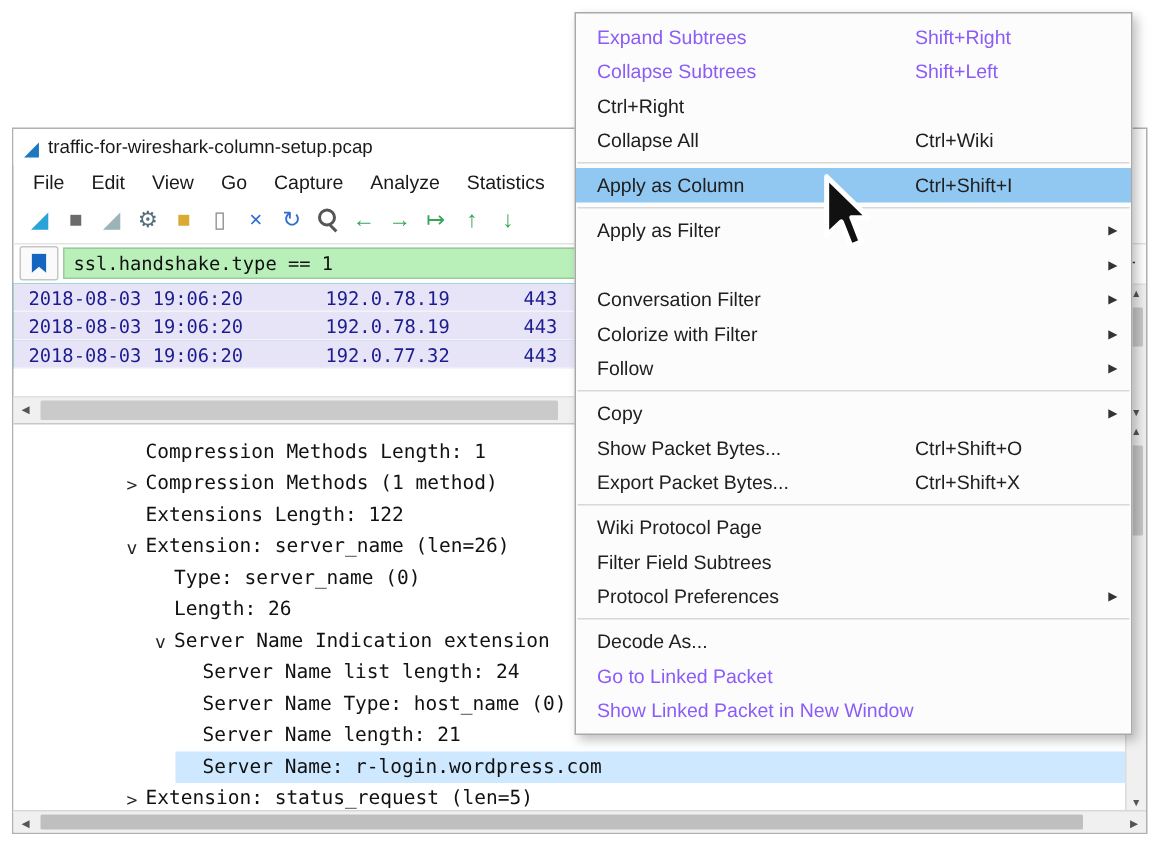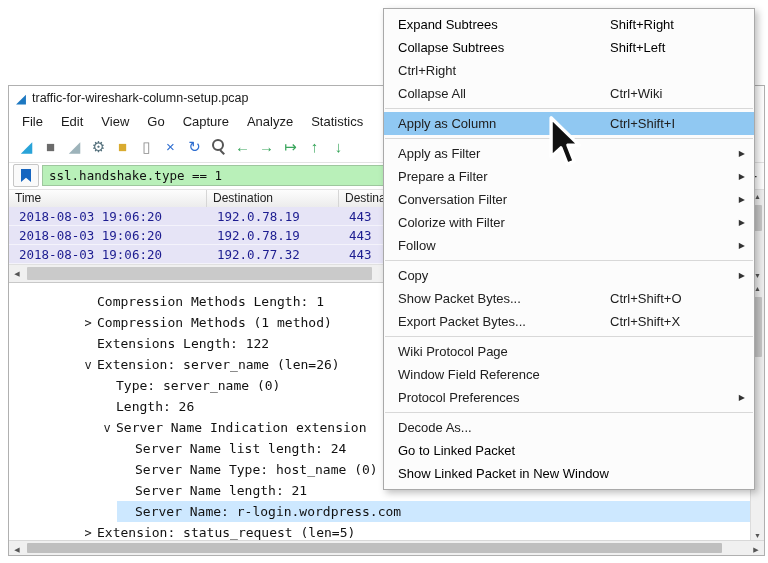--- a/index.html
+++ b/index.html
@@ -36,21 +36,21 @@
   .filter-input{flex:1;height:21px;background:#b9f0b9;border:1px solid #9ec79e;
                 display:flex;align-items:center;padding-left:6px;
                 font-family:"DejaVu Sans Mono",monospace;font-size:12.5px;color:#111;box-sizing:border-box}
   .filter-add{width:18px;height:20px;text-align:center;line-height:20px;font-size:15px;color:#333;flex:none}
 
   
   .pl-header{position:absolute;left:0;top:104px;right:14px;height:17px;display:flex;
              background:linear-gradient(#fdfdfd,#ececec);border-bottom:1px solid #cfcfcf}
   .pl-col{border-right:1px solid #d6d6d6;font-size:12px;color:#222;
           padding:1px 0 0 6px;box-sizing:border-box;white-space:nowrap;overflow:hidden}
-  .pl-rows{position:absolute;left:0;top:121px;right:14px;height:57px;overflow:hidden;background:#14b8a6}
+  .pl-rows{position:absolute;left:0;top:103px;right:14px;height:57px;overflow:hidden;background:#14b8a6}
   .prow{height:19px;display:flex;align-items:center;background:#e6e4f6;
         border-bottom:1px solid #f4f3fb;box-sizing:border-box;
         font-family:"DejaVu Sans Mono",monospace;font-size:12.5px;color:#1c1c90;white-space:nowrap}
   .prow span{padding-left:10px;box-sizing:border-box;overflow:hidden}
   .pl-hsb{position:absolute;left:0;top:178px;right:14px;height:18px;background:#f0f0f0;
           border-top:1px solid #e0e0e0;display:flex;box-sizing:border-box}
   .sb-btn-h{width:16px;text-align:center;font-size:7px;color:#555;line-height:17px;flex:none}
   .htrack{flex:1;position:relative}
   .hthumb{position:absolute;left:2px;top:2px;bottom:2px;width:345px;background:#cacaca;border-radius:1px}
 
@@ -77,21 +77,21 @@
   .bthumb{position:absolute;left:2px;top:2px;bottom:2px;right:26px;background:#bfbfbf;border-radius:1px}
 
   
   .ctx{position:absolute;left:383px;top:8px;width:372px;background:#fcfcfc;
        border:1px solid #a9a9a9;box-shadow:3px 3px 7px rgba(0,0,0,.25);
        padding:4px 0;box-sizing:border-box;z-index:20}
   .mi{height:23px;display:flex;align-items:center;padding:0 8px 0 14px;
       font-size:13px;color:#202020;position:relative}
   .mi .lbl{width:212px;flex:none;white-space:nowrap}
   .mi .sc{flex:1;text-align:left;white-space:nowrap}
-  .mi.disabled,.mi.disabled .sc{color:#000000}
+  .mi.disabled,.mi.disabled .sc{color:#8b5cf6}
   .mi.hl{background:#90c8f2}
   .mi .arrow{position:absolute;right:9px;font-size:8px;color:#333}
   .msep{height:1px;background:#d8d8d8;margin:3px 1px}
 
   .cursor{position:absolute;left:548px;top:115px;width:37px;height:56px;z-index:30}
 </style>
 </head>
 <body>
 
 <div class="window">
@@ -229,21 +229,20 @@
       <span class="lbl">Apply as Column</span>
       <span class="sc">Ctrl+Shift+I</span>
     </div>
     <div class="msep"></div>
     <div class="mi">
       <span class="lbl">Apply as Filter</span>
       <span class="sc"></span>
       <span class="arrow">▶</span>
     </div>
     <div class="mi">
-      <span class="lbl">Prepare a Filter</span>
       <span class="sc"></span>
       <span class="arrow">▶</span>
     </div>
     <div class="mi">
       <span class="lbl">Conversation Filter</span>
       <span class="sc"></span>
       <span class="arrow">▶</span>
     </div>
     <div class="mi">
       <span class="lbl">Colorize with Filter</span>
@@ -268,21 +267,21 @@
     <div class="mi">
       <span class="lbl">Export Packet Bytes...</span>
       <span class="sc">Ctrl+Shift+X</span>
     </div>
     <div class="msep"></div>
     <div class="mi">
       <span class="lbl">Wiki Protocol Page</span>
       <span class="sc"></span>
     </div>
     <div class="mi">
-      <span class="lbl">Window Field Reference</span>
+      <span class="lbl">Filter Field Subtrees</span>
       <span class="sc"></span>
     </div>
     <div class="mi">
       <span class="lbl">Protocol Preferences</span>
       <span class="sc"></span>
       <span class="arrow">▶</span>
     </div>
     <div class="msep"></div>
     <div class="mi">
       <span class="lbl">Decode As...</span>

